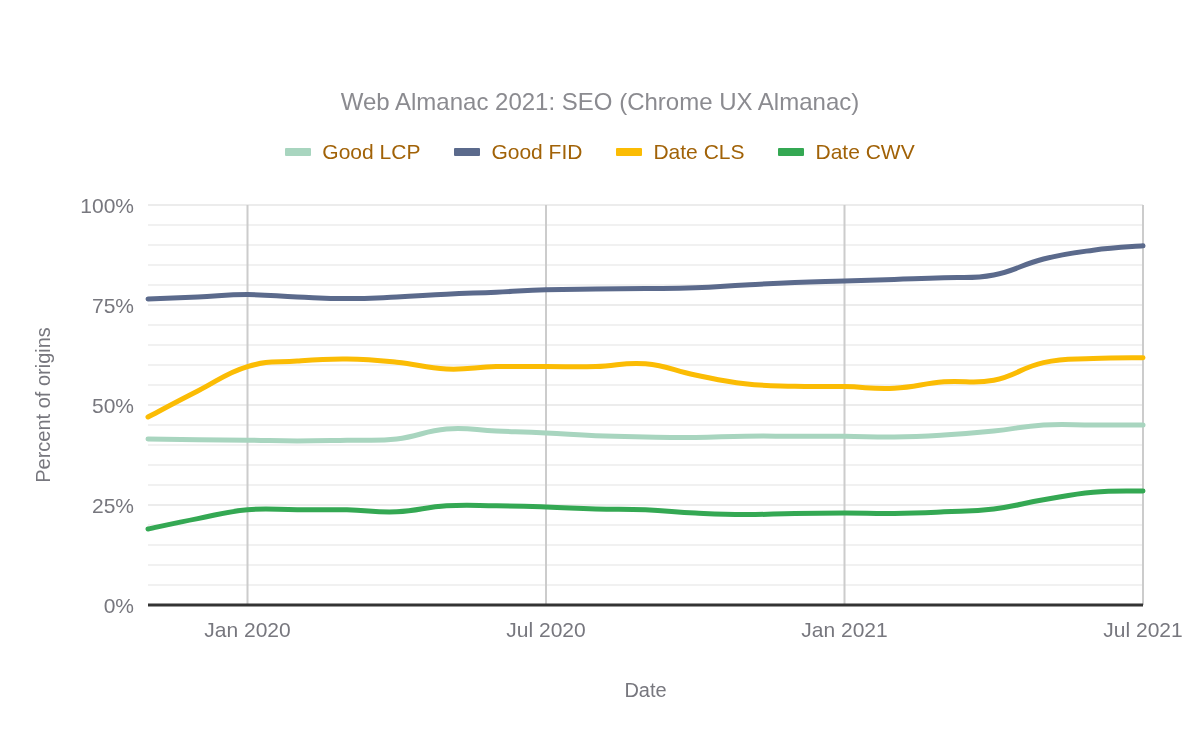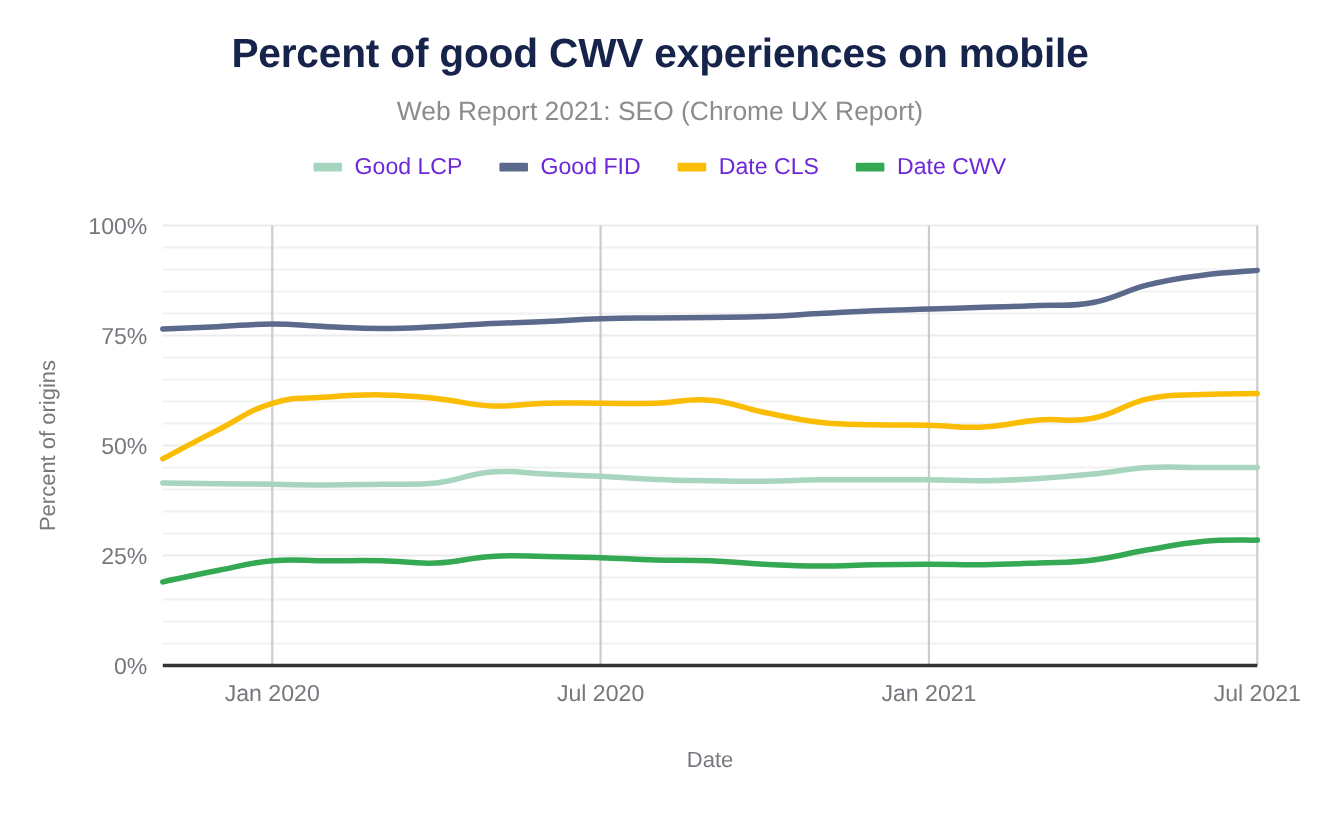--- a/index.html
+++ b/index.html
@@ -55,21 +55,21 @@
     gap: 11px;
   }
   .legend-swatch {
     width: 26px;
     height: 8px;
     border-radius: 1px;
     display: inline-block;
   }
   .legend-label {
     font-size: 21px;
-    color: #6d28d9;
+    color: #a16207;
   }
   svg.plot {
     position: absolute;
     top: 0;
     left: 0;
   }
   .tick-label {
     font-family: "Liberation Sans", sans-serif;
     font-size: 21px;
     fill: #77777e;
@@ -78,22 +78,21 @@
     font-family: "Liberation Sans", sans-serif;
     font-size: 20px;
     fill: #77777e;
   }
 </style>
 </head>
 <body>
 
 <div id="chart-root">
 
-  <div class="chart-title">Percent of good CWV experiences on mobile</div>
-  <div class="chart-subtitle">Web Report 2021: SEO (Chrome UX Report)</div>
+  <div class="chart-subtitle">Web Almanac 2021: SEO (Chrome UX Almanac)</div>
 
   <div class="legend" id="legend">
       <div class="legend-item">
         <span class="legend-swatch" style="background: rgb(168, 213, 191);"></span>
         <span class="legend-label">Good LCP</span>
       </div>
       <div class="legend-item">
         <span class="legend-swatch" style="background: rgb(91, 106, 140);"></span>
         <span class="legend-label">Good FID</span>
       </div>

